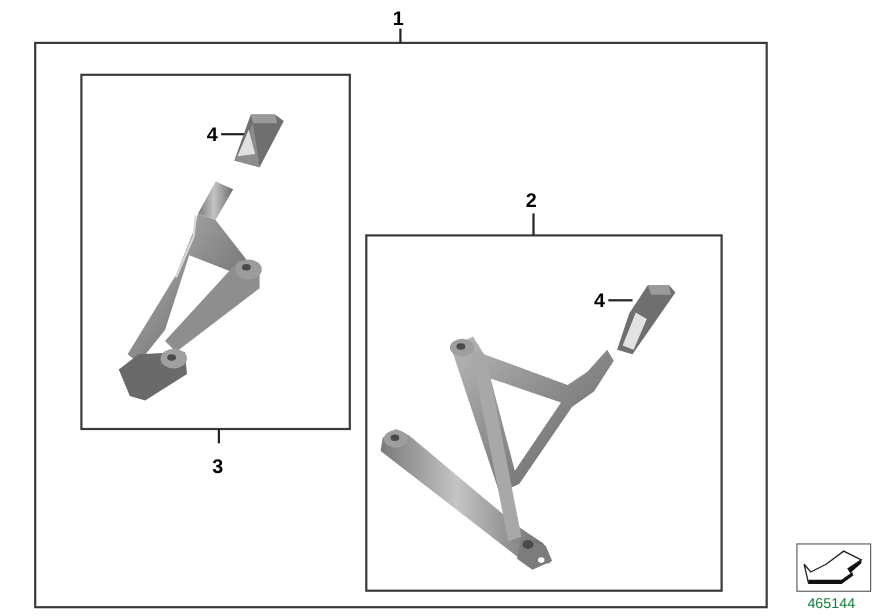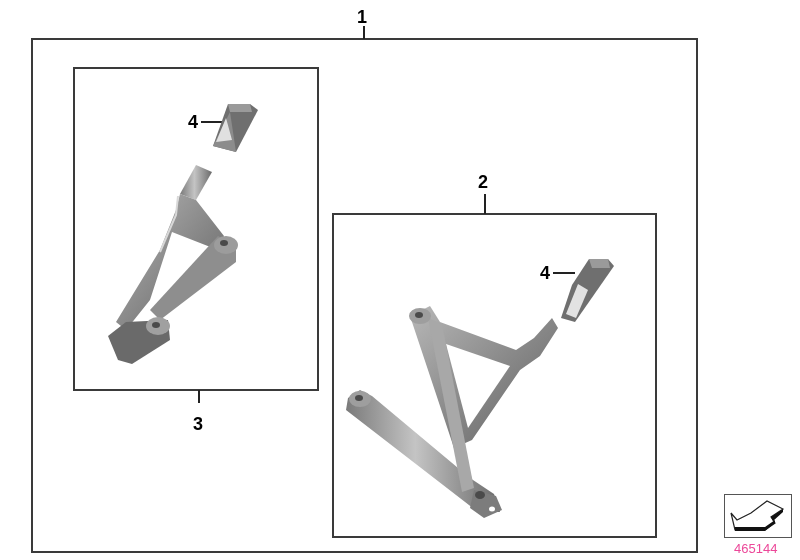--- a/index.html
+++ b/index.html
@@ -3,21 +3,21 @@
   <meta charset="utf-8">
   <style>
     html, body { margin: 0; padding: 0; background: #ffffff; }
     body { width: 800px; height: 560px; position: relative; overflow: hidden; font-family: "Liberation Sans", sans-serif; }
     .box { position: absolute; border: 2px solid #3a3a3a; box-sizing: border-box; }
     .label { position: absolute; font-weight: bold; font-size: 18px; color: #000; font-family: "Liberation Sans", sans-serif; line-height: 1; }
     .vline { position: absolute; width: 1.5px; background: #222; }
     .hline { position: absolute; height: 1.5px; background: #222; }
     svg.art { position: absolute; left: 0; top: 0; }
     .ref-box { position: absolute; left: 724px; top: 494px; width: 68px; height: 44px; border: 1.5px solid #555; box-sizing: border-box; background: #fff; }
-    .ref-num { position: absolute; left: 734px; top: 541px; font-size: 13px; color: #ec4899; font-family: "Liberation Sans", sans-serif; }
+    .ref-num { position: absolute; left: 734px; top: 541px; font-size: 13px; color: #15803d; font-family: "Liberation Sans", sans-serif; }
   </style>
 </head>
 <body>
 
 <div class="box" style="left:31px; top:38px; width:667px; height:515px;"></div>
 <div class="vline" style="left:363px; top:26px; height:13px;"></div>
 <div class="label" style="left:357px; top:8px;">1</div>
 
 <div class="box" style="left:73px; top:67px; width:246px; height:324px;"></div>
 <div class="vline" style="left:198px; top:390px; height:13px;"></div>

